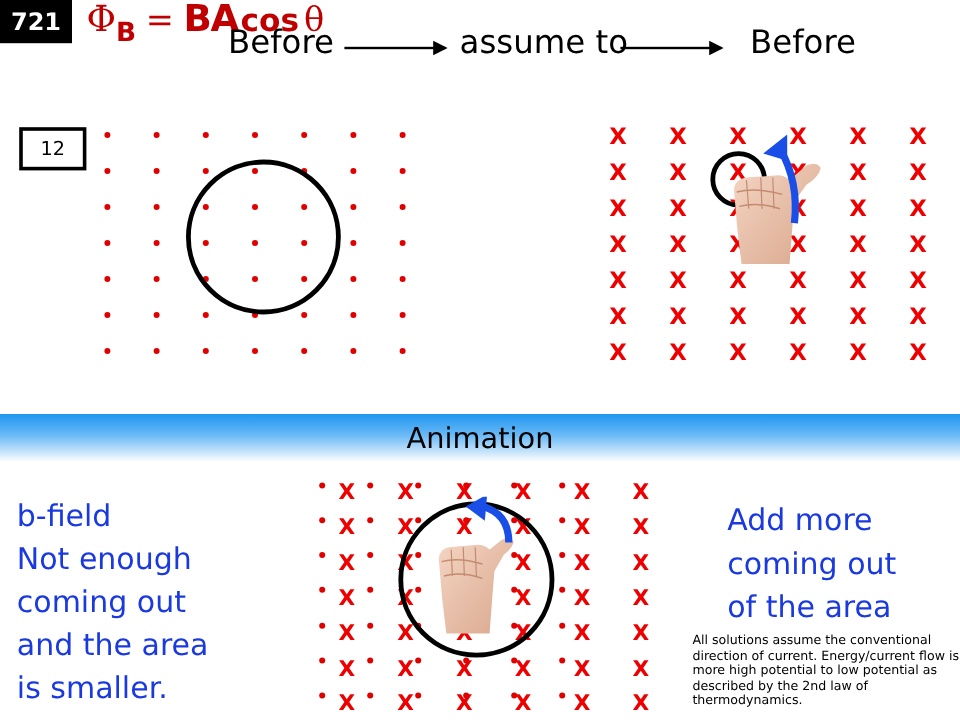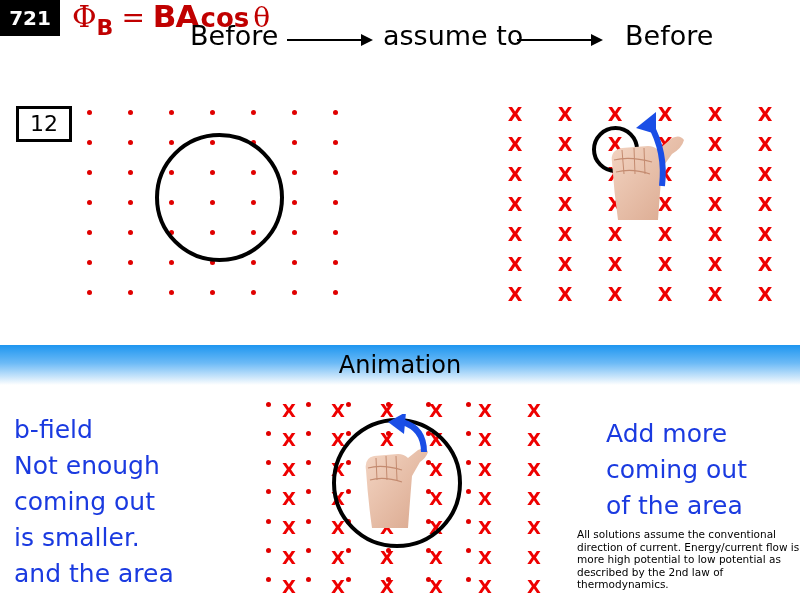--- a/index.html
+++ b/index.html
@@ -9,21 +9,21 @@
   .formula { left: 72px; top: -2px; color: #c00000; font-size: 30px; font-family: "DejaVu Serif", serif; white-space: nowrap; }
   .formula .phi { font-size: 30px; }
   .formula .sub { font-family: "DejaVu Sans", sans-serif; font-weight: bold; font-size: 22px; vertical-align: -8px; }
   .formula .eq { margin: 0 8px; font-size: 28px; }
   .formula .ba { font-family: "DejaVu Sans", sans-serif; font-weight: bold; font-size: 31px; letter-spacing: -1px; }
   .formula .cos { font-family: "DejaVu Sans", sans-serif; font-weight: bold; font-size: 26px; margin-left: 2px; }
   .formula .theta { font-size: 28px; margin-left: 4px; }
   .title-row { top: 20px; font-size: 27px; color: #000; font-family: "DejaVu Sans", sans-serif; white-space: nowrap; }
   .arrow { height: 2px; background: #000; }
   .arrow::after { content: ""; position: absolute; right: -2px; top: -5px; border-left: 12px solid #000; border-top: 6px solid transparent; border-bottom: 6px solid transparent; }
-  .box12 { left: 16px; top: 106px; width: 50px; height: 30px; border: 3px solid #000; box-sizing: content-box; font-size: 22px; line-height: 30px; text-align: center; color: #000; font-family: "DejaVu Sans", sans-serif; }
+  .box12 { left: 16px; top: 106px; width: 50px; height: 30px; border: 3px solid #000; box-sizing: content-box; font-size: 16px; line-height: 30px; text-align: center; color: #000; font-family: "DejaVu Sans", sans-serif; }
   .dot { width: 5px; height: 5px; border-radius: 50%; background: #e00000; }
   .xmark { font-family: "DejaVu Sans", sans-serif; font-weight: bold; color: #ee0000; font-size: 19px; line-height: 20px; width: 20px; text-align: center; }
   .loop { border: 4px solid #000; border-radius: 50%; box-sizing: border-box; }
   .banner { left: 0; top: 345px; width: 800px; height: 40px; background: linear-gradient(to bottom, #1e96f0 0%, #6cbaf6 45%, #c9e5fb 80%, #ffffff 100%); }
   .banner-label { width: 800px; text-align: center; top: 351px; font-size: 24px; color: #000; font-family: "DejaVu Sans", sans-serif; }
   .blue-text { color: #1a3ae0; font-size: 25px; line-height: 36px; font-family: "DejaVu Sans", sans-serif; }
   .note { left: 577px; top: 528px; width: 223px; font-size: 10.5px; line-height: 12.5px; color: #000; font-family: "DejaVu Sans", sans-serif; }
   .hand svg { display: block; }
 </style>
 </head>
@@ -158,22 +158,22 @@
   </svg>
 </div>
 
 <div class="abs banner"></div>
 <div class="abs banner-label">Animation</div>
 
 <div class="abs blue-text" style="left:14px; top:412px;">
   <div>b-field</div>
   <div>Not enough</div>
   <div>coming out</div>
+  <div>and the area</div>
   <div>is smaller.</div>
-  <div>and the area</div>
 </div>
 
 <div class="abs" id="anim-grid" style="left:0;top:0;width:800px;height:600px;">
     <div class="abs xmark" style="font-size: 18px; left: 279px; top: 401px;">X</div>
     <div class="abs dot" style="left: 265.5px; top: 401.5px;"></div>
     <div class="abs xmark" style="font-size: 18px; left: 328px; top: 401px;">X</div>
     <div class="abs dot" style="left: 305.5px; top: 401.5px;"></div>
     <div class="abs xmark" style="font-size: 18px; left: 377px; top: 401px;">X</div>
     <div class="abs dot" style="left: 345.5px; top: 401.5px;"></div>
     <div class="abs xmark" style="font-size: 18px; left: 426px; top: 401px;">X</div>

